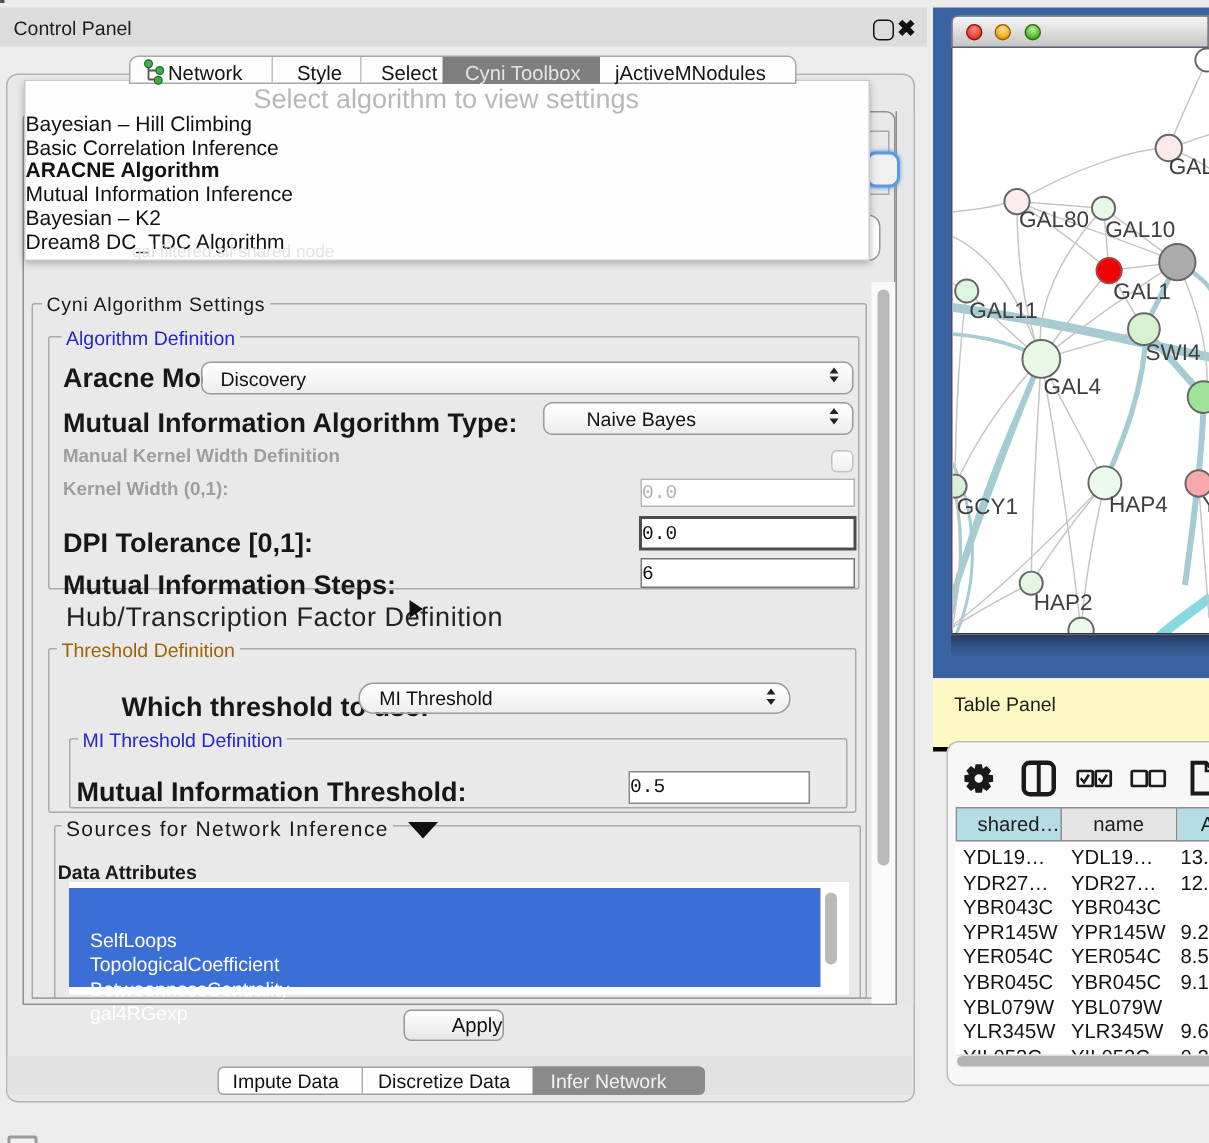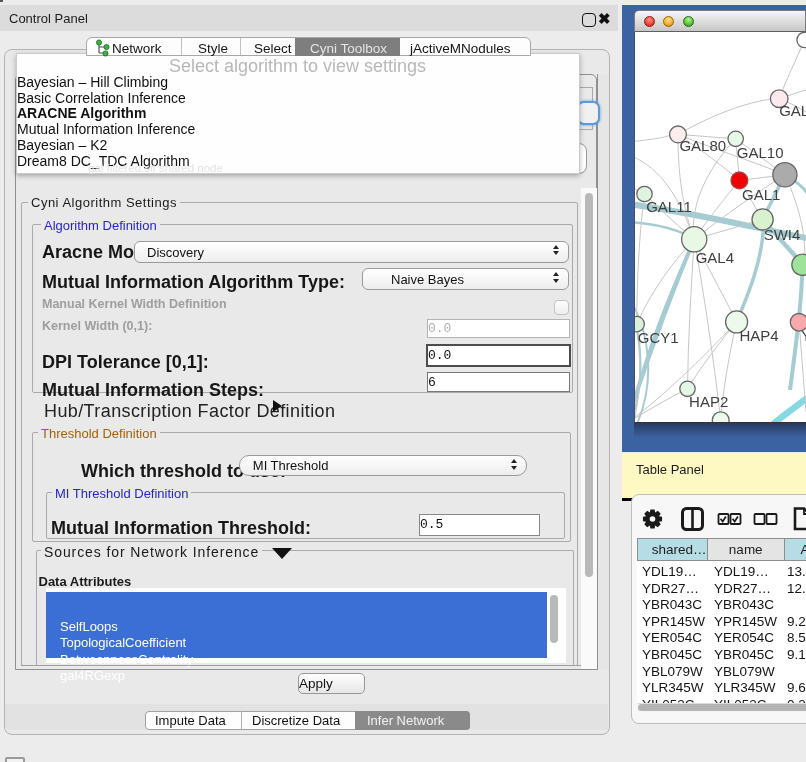--- a/index.html
+++ b/index.html
@@ -108,21 +108,21 @@
 <div class="gt" style="left:41px;top:543.5px;color:#1a1a1a;font-size:14px;letter-spacing:0.9px;">Sources for Network Inference</div>
 <div class="abs" style="left:272px;top:548px;width:0;height:0;border-left:10px solid transparent;border-right:10px solid transparent;border-top:11px solid #111;z-index:5;"></div>
 <div class="abs" style="left:38.5px;top:573.5px;font-size:13px;font-weight:bold;color:#1a1a1a;">Data Attributes</div>
 
 <div class="abs" style="left:46px;top:588px;width:520px;height:75px;background:#fff;"></div>
 <div class="abs" style="left:46px;top:591.5px;width:501px;height:66px;background:#3c6fd6;"></div>
 <div class="abs" style="left:60px;top:619px;font-size:13px;color:#fff;line-height:16.35px;">SelfLoops<br>TopologicalCoefficient<br>BetweennessCentrality<br>gal4RGexp</div>
 <div class="abs" style="left:550px;top:595px;width:7.5px;height:48px;background:#b9b9b9;border-radius:4px;"></div>
 <div class="abs" style="left:21px;top:665px;width:560px;height:1px;background:#a0a0a0;"></div>
 
-<div class="abs" style="left:269px;top:672.5px;width:67px;height:21.5px;background:linear-gradient(#ffffff,#e6e6e6);border:1px solid #989898;border-radius:5px;text-align:left;font-size:13.5px;color:#111;line-height:20px;margin-left:29px;">Apply</div>
+<div class="abs" style="left:269px;top:672.5px;width:67px;height:21.5px;background:linear-gradient(#ffffff,#e6e6e6);border:1px solid #989898;border-radius:5px;text-align:right;font-size:13.5px;color:#111;line-height:20px;">Apply</div>
 
 <div class="abs" style="left:145px;top:710.5px;width:325px;height:19px;background:#fdfdfd;border:1px solid #a0a0a0;border-radius:4px;"></div>
 <div class="abs" style="left:241px;top:711px;width:1px;height:18px;background:#b0b0b0;"></div>
 <div class="abs" style="left:355px;top:710.5px;width:115px;height:19px;background:#8a8a8a;border-radius:0 4px 4px 0;"></div>
 <div class="abs" style="left:155px;top:713px;font-size:13px;color:#111;">Impute Data</div>
 <div class="abs" style="left:252px;top:713px;font-size:13px;color:#111;">Discretize Data</div>
 <div class="abs" style="left:367px;top:713px;font-size:13px;color:#f2f2f2;">Infer Network</div>
 
 <div class="abs" style="left:5px;top:756.5px;width:20px;height:14px;background:#f2f2f2;border:2px solid #9a9a9a;border-radius:2px;"></div>
 

